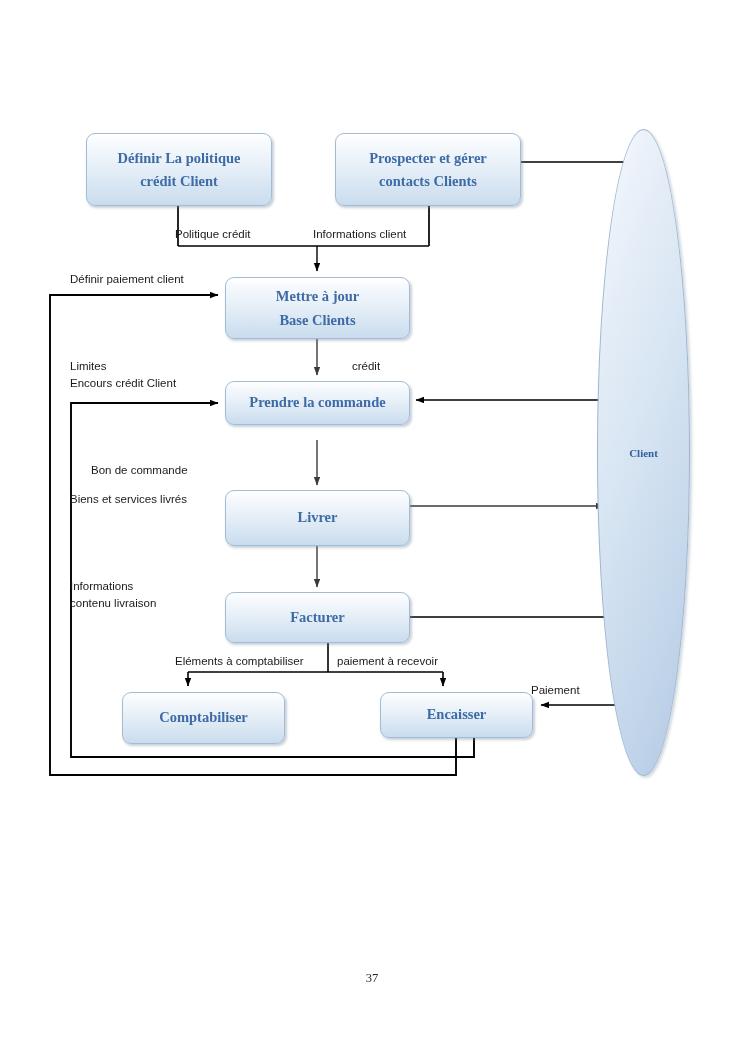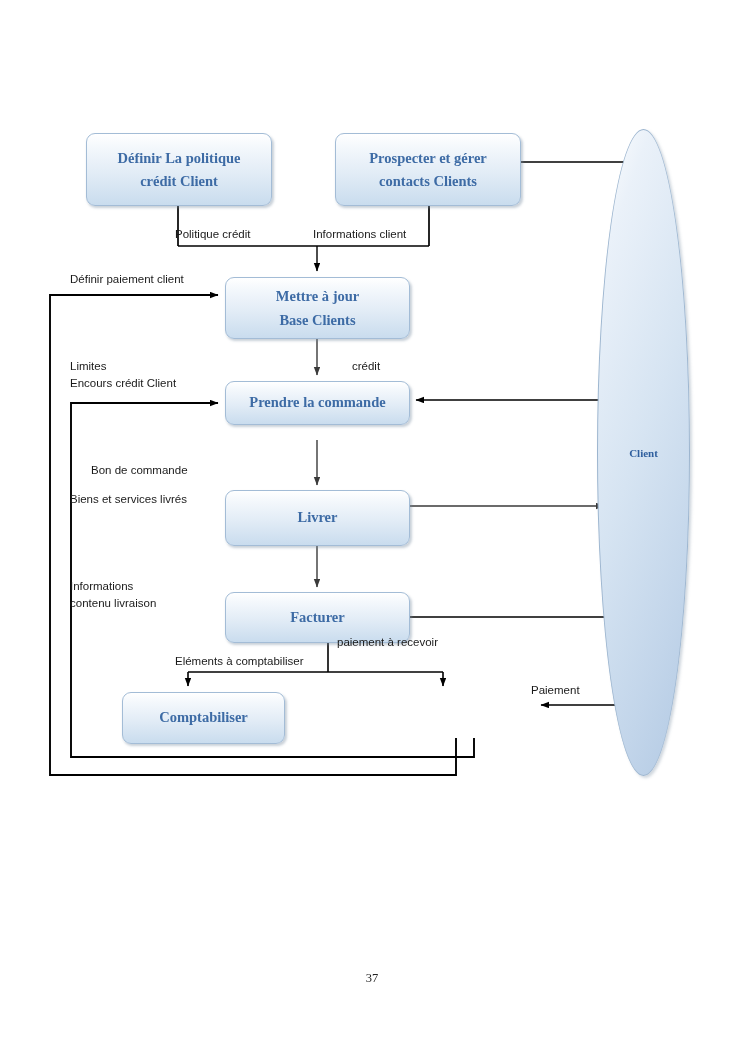--- a/index.html
+++ b/index.html
@@ -192,20 +192,23 @@
   </div>
 
   <div class="proc-box" style="left:225px; top:592px; width:185px; height:51px;">
     <div class="lbl">Facturer</div>
   </div>
 
   <div class="proc-box" style="left:122px; top:692px; width:163px; height:52px;">
     <div class="lbl">Comptabiliser</div>
   </div>
 
+  <div class="proc-box" style="left:380px; top:692px; width:153px; height:46px;">
+    <div class="lbl">Encaisser</div>
+  </div>
 
   <div id="client-ellipse">
     <div class="lbl">Client</div>
   </div>
 
   <div class="flow-label" style="left:175px; top:227px;">Politique crédit</div>
 
   <div class="flow-label" style="left:313px; top:227px;">Informations client</div>
 
   <div class="flow-label" style="left:70px; top:272px;">Définir paiement client</div>
@@ -219,19 +222,19 @@
   <div class="flow-label" style="left:70px; top:463px;padding-left:21px;">Bon de commande</div>
 
   <div class="flow-label" style="left:70px; top:492px;">Biens et services livrés</div>
 
   <div class="flow-label" style="left:70px; top:579px;">Informations</div>
 
   <div class="flow-label" style="left:70px; top:596px;">contenu livraison</div>
 
   <div class="flow-label" style="left:175px; top:654px;">Eléments à comptabiliser</div>
 
-  <div class="flow-label" style="left:337px; top:635px;">paiement à recevoir</div>
+  <div class="flow-label" style="left:337px; top:654px;">paiement à recevoir</div>
 
   <div class="flow-label" style="left:531px; top:683px;">Paiement</div>
 
   <div id="page-number">37</div>
 
 </div>
 
 </body></html>

